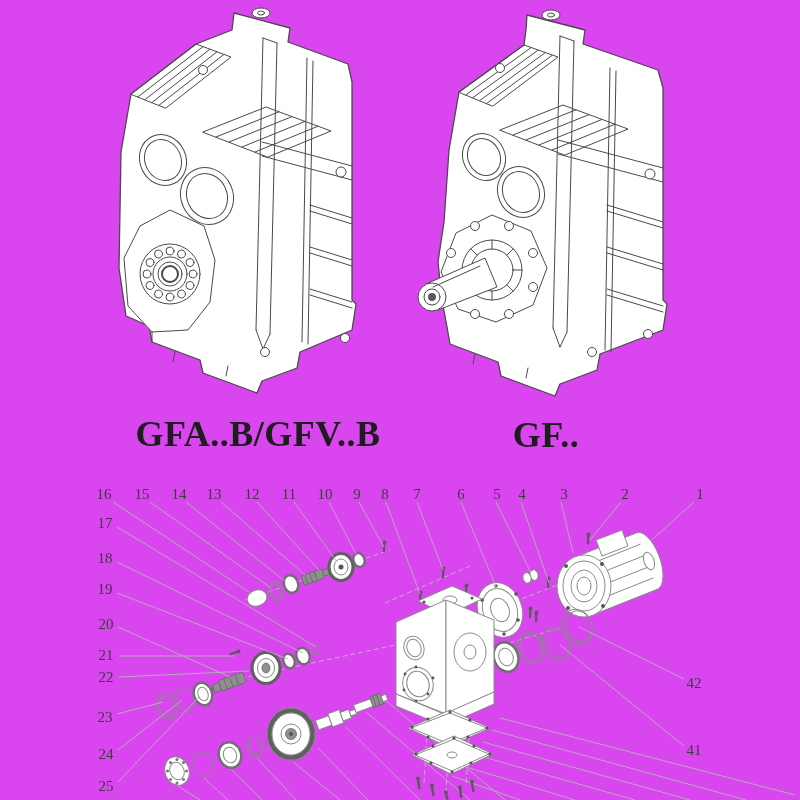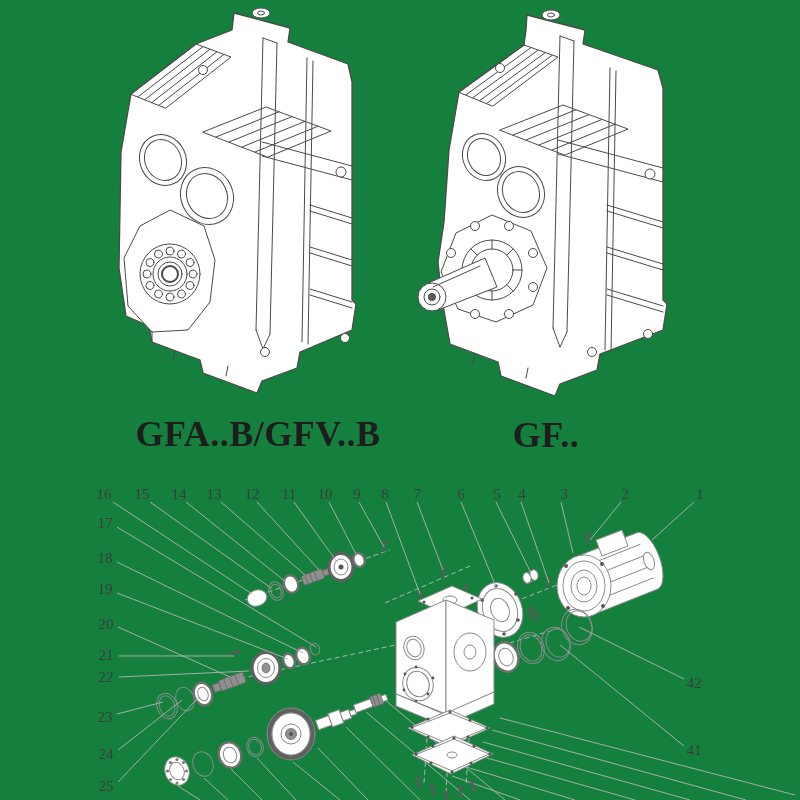--- a/index.html
+++ b/index.html
@@ -1,16 +1,16 @@
 <!DOCTYPE html>
 <html><head>
 <meta charset="utf-8">
 <style>
   html,body{margin:0;padding:0;background:#fff;}
-  #page{width:800px;height:800px;position:relative;background:#15803d;overflow:hidden;}
+  #page{width:800px;height:800px;position:relative;background:#d946ef;overflow:hidden;}
   svg{display:block;}
   .ol{fill:#fff;stroke:#4a4a4a;stroke-width:1.3;stroke-linejoin:round;}
   .ln{fill:none;stroke:#4a4a4a;stroke-width:1;stroke-linecap:round;}
   .lnf{fill:#fff;stroke:#4a4a4a;stroke-width:1;}
   .pl{fill:none;stroke:#8a8a8a;stroke-width:1;}
   .plw{fill:#fff;stroke:#8a8a8a;stroke-width:1;}
   .thk{fill:#fff;stroke:#6f6f6f;stroke-width:2.4;}
   .thk2{fill:#fff;stroke:#606060;stroke-width:3.2;}
   .band{fill:none;stroke:#606060;stroke-width:4.5;}
   .dk{fill:#8f8f8f;stroke:#696969;stroke-width:.8;}

